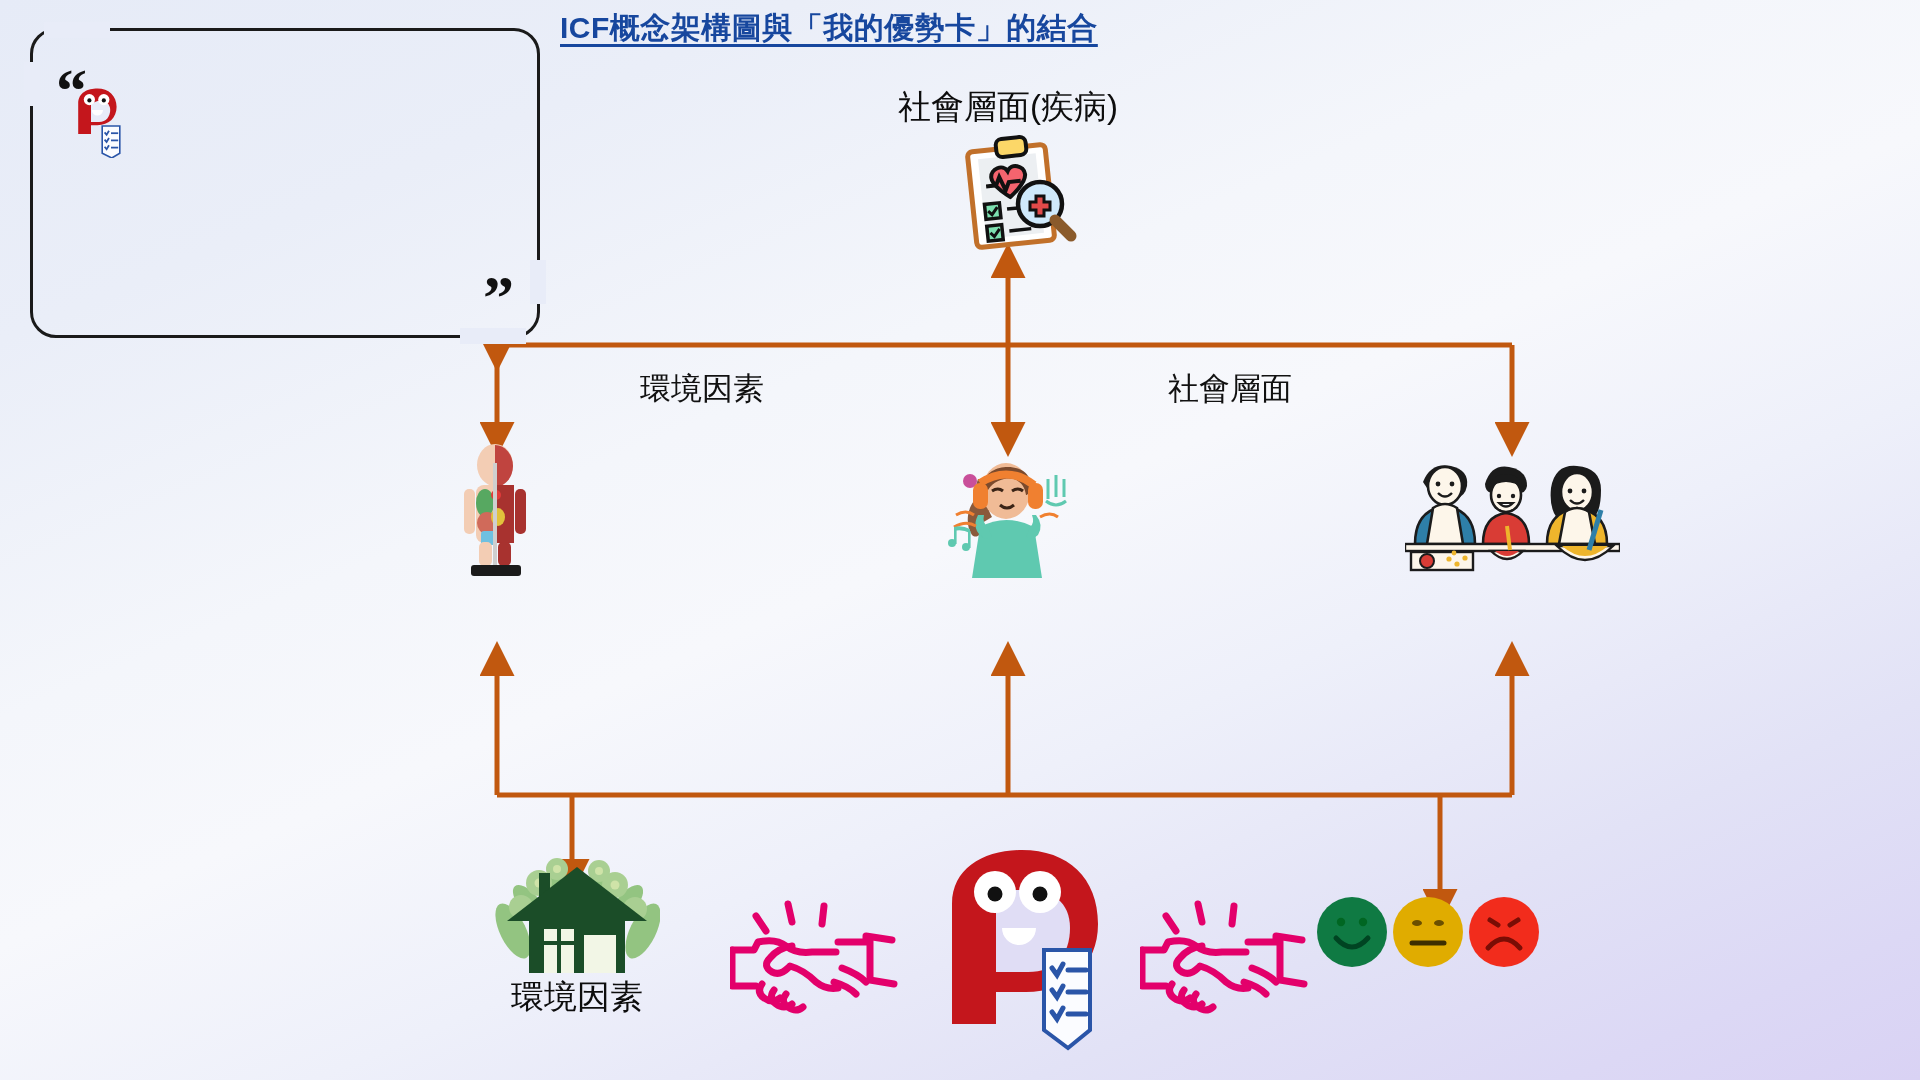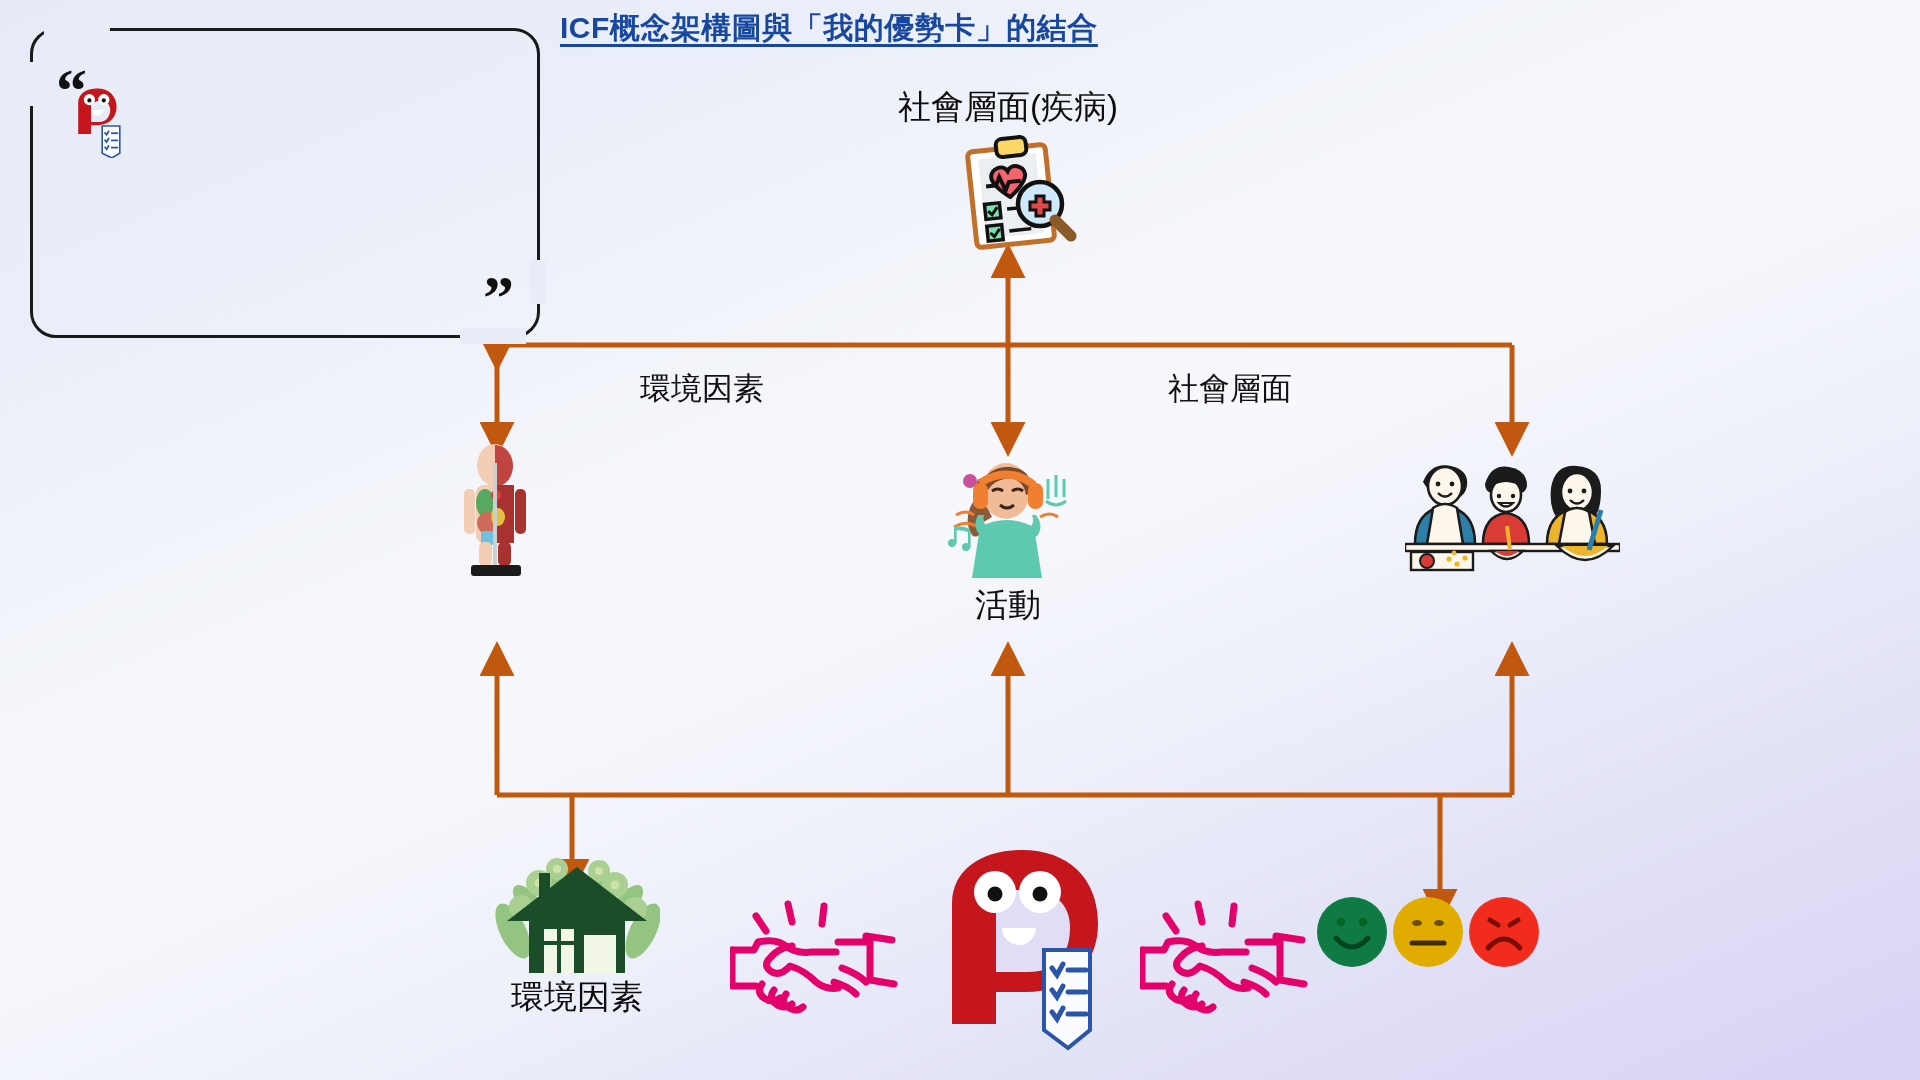--- a/index.html
+++ b/index.html
@@ -254,21 +254,20 @@
       </g>
       <g fill="#5fc9b0">
         <circle cx="12" cy="100" r="4"></circle>
           <rect x="14" y="84" width="2.6" height="17"></rect>
         <circle cx="26" cy="104" r="4"></circle>
           <rect x="28" y="88" width="2.6" height="17"></rect>
         <path d="M14,84 q8,-2 16,2 v4 q-8,-4 -16,-2 z"></path>
       </g>
     </svg>
   </div>
-  <div class="node-label" style="left:908px; top:583px; width:200px;">活動</div>
 
   <div class="icon-box" style="left:1405px; top:448px; width:215px; height:125px;">
     <svg viewBox="0 0 215 125" width="215" height="125">
 
       <path d="M18,34 q8,-20 28,-16 q18,4 16,20 q-2,10 -10,12 q-16,2 -26,-4 z" fill="#1b1b1b"></path>
       <ellipse cx="40" cy="38" rx="17" ry="19" fill="#fdf6ea" stroke="#1b1b1b" stroke-width="2.6"></ellipse>
       <circle cx="33" cy="36" r="2.4" fill="#1b1b1b"></circle>
       <circle cx="47" cy="36" r="2.4" fill="#1b1b1b"></circle>
       <path d="M33,45 q7,7 14,0" stroke="#1b1b1b" stroke-width="2.4" fill="none"></path>
       <path d="M10,96 q0,-34 30,-38 q30,4 30,38 z" fill="#2e7fa8" stroke="#1b1b1b" stroke-width="2.6"></path>

